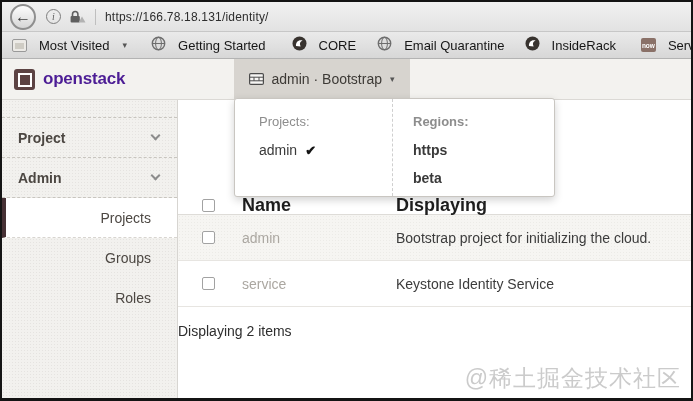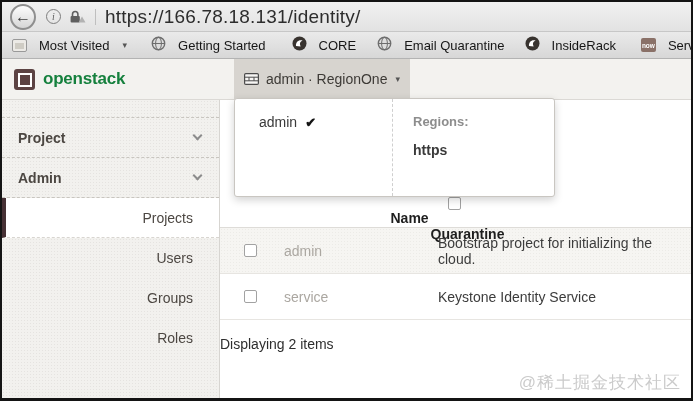--- a/index.html
+++ b/index.html
@@ -19,21 +19,21 @@
     background:linear-gradient(#fdfdfd,#d6d6d6); display:flex; align-items:center; justify-content:center;
     font-size:16px; font-weight:bold; color:#3d3d3d; line-height:1;
   }
   .info-icon{
     width:15px; height:15px; border-radius:50%; border:1px solid #7e7e7e; color:#5e5e5e;
     font-size:10px; font-style:italic; font-family:"Liberation Serif",serif;
     display:flex; align-items:center; justify-content:center; margin-left:10px;
   }
   .lock-icon{ margin-left:7px; display:flex; }
   .vsep{ width:1px; height:16px; background:#bfbfbf; margin:0 9px; }
-  .url-text{ font-size:19px; color:#2d2d2d; letter-spacing:.2px; }
+  .url-text{ font-size:12px; color:#2d2d2d; letter-spacing:.2px; }
   
   .bookmarks-bar{
     height:27px; background:linear-gradient(#eaeaea,#d7d7d7);
     border-bottom:1px solid #b3b3b3; display:flex; align-items:center;
     font-size:13px; color:#161616; padding:0 6px;
   }
   .bm{ display:flex; align-items:center; gap:12px; white-space:nowrap; }
   .mv-icon{ width:15px; height:13px; border:1px solid #999; background:#eceae6; border-radius:2px; position:relative; }
   .mv-icon::after{ content:""; position:absolute; left:2px; top:3px; width:9px; height:6px; background:#cfccc4; }
   .caret-down{ font-size:9px; color:#555; margin-left:1px; }
@@ -47,34 +47,34 @@
     display:flex; align-items:center;
   }
   .brand{ display:flex; align-items:center; margin-left:12px; gap:8px; }
   .brand-logo{
     width:21px; height:21px; background:#5c4343; border-radius:3px; position:relative;
   }
   .brand-logo::after{
     content:""; position:absolute; left:4px; top:4px; width:10px; height:10px;
     border:2.5px solid #fff; background:transparent;
   }
-  .brand-text{ font-size:17px; font-weight:bold; letter-spacing:-0.2px; color:#15803d; }
+  .brand-text{ font-size:17px; font-weight:bold; letter-spacing:-0.2px; color:#4c1d95; }
   .context-btn{
     position:absolute; left:232px; top:0; width:176px; height:40px; background:#d7d4cf;
     display:flex; align-items:center; justify-content:center; gap:7px; font-size:14px; color:#3d3a36;
   }
   .grid-icon{ display:flex; }
   
   .content{ display:flex; height:298px; }
   .dots{
     background-color:#f2f1ee;
     background-image:radial-gradient(rgba(120,112,100,0.10) 1px, transparent 1px);
     background-size:3px 3px;
   }
-  .sidebar{ width:218px; border-right:1px solid #d7d5d1; flex:none; }
+  .sidebar{ width:176px; border-right:1px solid #d7d5d1; flex:none; }
   .sb-spacer{ height:18px; border-bottom:1px dashed #c8c5bf; }
   .sb-section{
     position:relative; height:40px; border-bottom:1px dashed #c8c5bf;
     display:flex; align-items:center; padding-left:16px;
     font-size:14px; font-weight:bold; color:#4c4742;
   }
   .sb-section.expanded{ background-color:#eae8e4; height:41px; }
   .chev{ position:absolute; right:18px; width:7px; height:7px; border-right:2px solid #8c8c8c; border-bottom:2px solid #8c8c8c; }
   .chev.down{ transform:rotate(45deg); top:14px; }
   .chev.up{ transform:rotate(-135deg); top:18px; }
@@ -83,30 +83,30 @@
     padding-right:26px; font-size:14px; color:#4c4742;text-align:right;
   }
   .sb-sub.active{
     background:#fff !important; background-image:none !important;
     border-left:4px solid #463034; border-bottom:1px dashed #d8d5d0;
   }
   
   .main{ position:relative; flex:1; background:#fff; }
   .tbl{ margin-top:97px; }
   .trow{ display:flex; align-items:center; padding-left:24px; }
-  .thead{ height:31px; font-size:14px; font-weight:bold; color:#1e1e1e; border-bottom:1px solid #dedcd8;flex-direction:column; }
+  .thead{ height:18px; font-size:18px; font-weight:bold; color:#1e1e1e; border-bottom:1px solid #dedcd8; }
   .tdata{ height:46px; font-size:14px; border-bottom:1px solid #e7e5e1; }
   .tdata.alt{ background-color:#f6f5f2; background-image:radial-gradient(rgba(120,112,100,0.08) 1px, transparent 1px); background-size:3px 3px; }
   .c-check{ width:40px; flex:none; display:flex; align-items:center; }
   .checkbox{ width:13px; height:13px; border:1px solid #a2a2a2; border-radius:2px; background:#fff; }
   .c-name{ width:154px; flex:none; }
   .c-desc{ flex:1; color:#3c3c3c; }
   .name-link{ color:#aba7a1; }
   .tfoot{ margin-top:16px; font-size:14px; color:#2e2e2e; }
-  .watermark{ position:absolute; right:10px; bottom:4px; font-size:17px; color:#cbcbcb; letter-spacing:1px; }
+  .watermark{ position:absolute; right:10px; bottom:4px; font-size:23px; color:#cbcbcb; letter-spacing:1px; }
   
   .popup{
     position:absolute; left:232px; top:96px; width:321px; height:99px; background:#fff;
     border:1px solid #c9c6c1; border-radius:3px; box-shadow:0 3px 9px rgba(0,0,0,0.18); z-index:10;
     display:flex;
   }
   .popup-col{ padding:15px 0 0 24px; width:158px; flex:none; }
   .popup-col.left{ border-right:1px dashed #cfcfcf; }
   .popup-col.right{ width:163px; padding-left:20px;font-weight:bold; }
   .popup-label{ font-size:13px; color:#8d8d8d; margin-bottom:13px; }
@@ -195,58 +195,55 @@
     <div class="context-btn">
       <span class="grid-icon">
         <svg width="15" height="12" viewBox="0 0 15 12">
             <rect x="0.6" y="0.6" width="13.8" height="10.8" rx="1.2" fill="#f7f6f4" stroke="#4c4c4c" stroke-width="1.2"></rect>
             <line x1="0.6" y1="4.2" x2="14.4" y2="4.2" stroke="#4c4c4c" stroke-width="1"></line>
             <line x1="0.6" y1="7.8" x2="14.4" y2="7.8" stroke="#4c4c4c" stroke-width="1"></line>
             <line x1="5" y1="4.2" x2="5" y2="7.8" stroke="#4c4c4c" stroke-width="1"></line>
             <line x1="10" y1="4.2" x2="10" y2="7.8" stroke="#4c4c4c" stroke-width="1"></line>
           </svg>
       </span>
-      <span>admin · RegionOne</span>
+      <span>admin · Bootstrap</span>
       <span class="caret-down">▾</span>
     </div>
   </div>
 
   <div class="content">
     <div class="sidebar dots">
       <div class="sb-spacer"></div>
       <div class="sb-section">
         <span>Project</span>
         <span class="chev down"></span>
       </div>
       <div class="sb-section">
         <span>Admin</span>
         <span class="chev down"></span>
       </div>
       <div class="sb-sub active">
         <span>Projects</span>
-      </div>
-      <div class="sb-sub">
-        <span>Users</span>
       </div>
       <div class="sb-sub">
         <span>Groups</span>
       </div>
       <div class="sb-sub">
         <span>Roles</span>
       </div>
     </div>
 
     <div class="main">
       <div class="tbl">
         <div class="trow thead">
           <div class="c-check">
               <span class="checkbox"></span>
             </div>
           <div class="c-name">Name</div>
-          <div class="c-desc" style="color:#1e1e1e;font-weight:bold">Quarantine</div>
+          <div class="c-desc" style="color:#1e1e1e;font-weight:bold">Displaying</div>
         </div>
         <div class="trow tdata alt">
           <div class="c-check">
               <span class="checkbox"></span>
             </div>
           <div class="c-name"><span class="name-link">admin</span></div>
           <div class="c-desc">Bootstrap project for initializing the cloud.</div>
         </div>
         <div class="trow tdata">
           <div class="c-check">
@@ -256,26 +253,30 @@
           <div class="c-desc">Keystone Identity Service</div>
         </div>
         <div class="tfoot">Displaying 2 items</div>
       </div>
       <div class="watermark">@稀土掘金技术社区</div>
     </div>
   </div>
 
   <div class="popup">
     <div class="popup-col left">
+      <div class="popup-label">Projects:</div>
       <div class="popup-item">
         <span>admin</span>
         <span class="check-glyph">✔</span>
       </div>
     </div>
     <div class="popup-col right">
       <div class="popup-label">Regions:</div>
       <div class="popup-item">
         <span>https</span>
       </div>
+      <div class="popup-item">
+        <span>beta</span>
+      </div>
     </div>
   </div>
 
 </div>
 
 </body></html>

